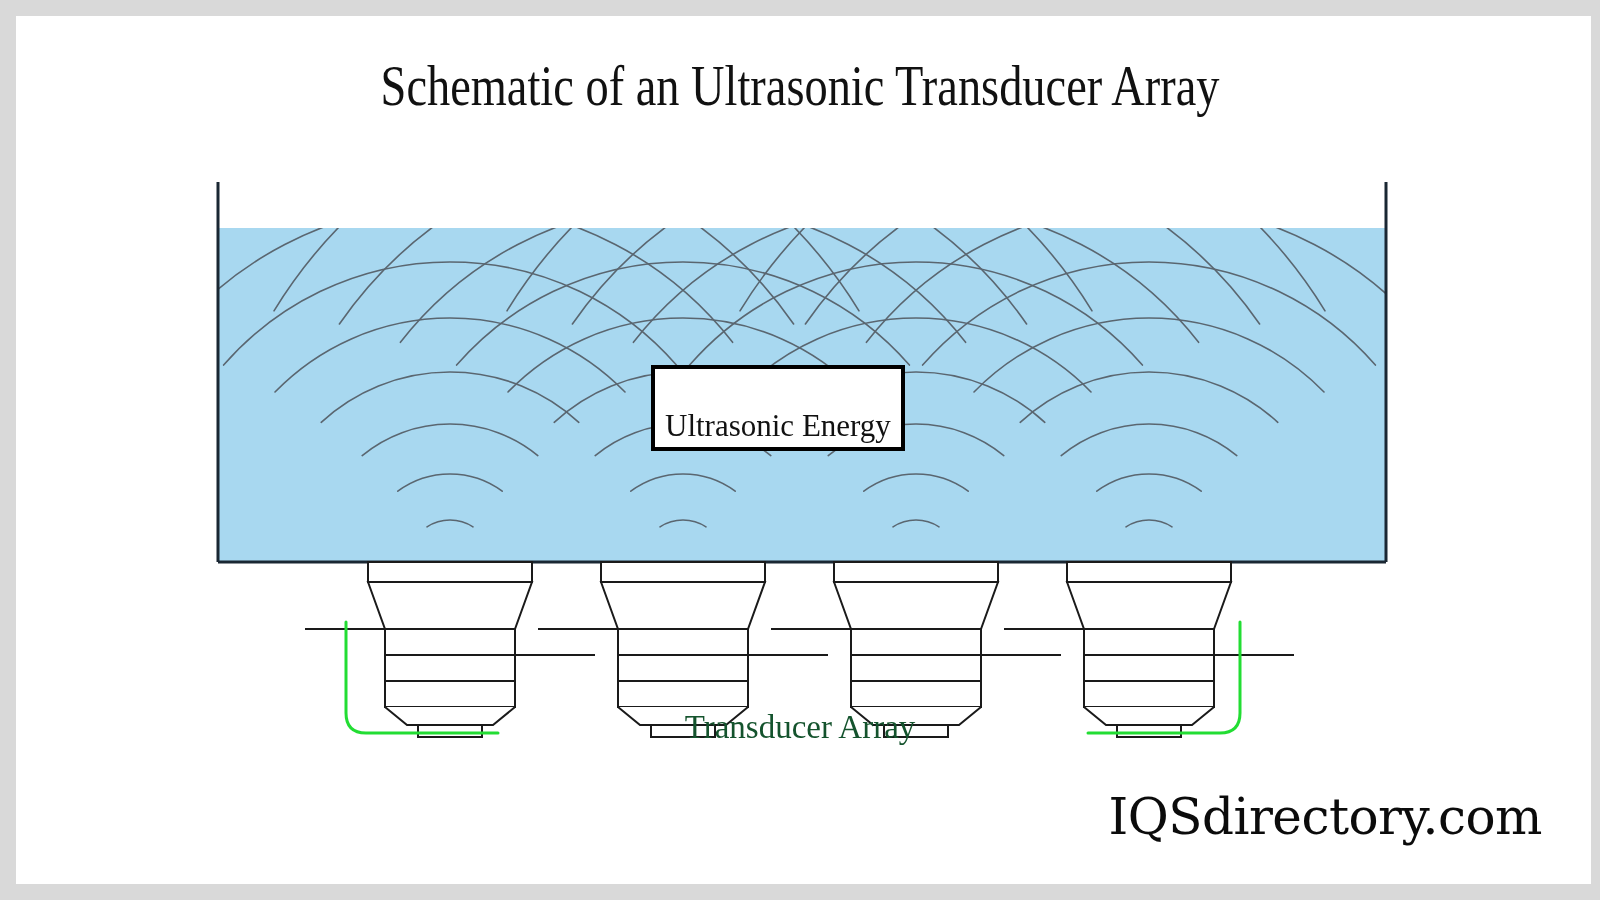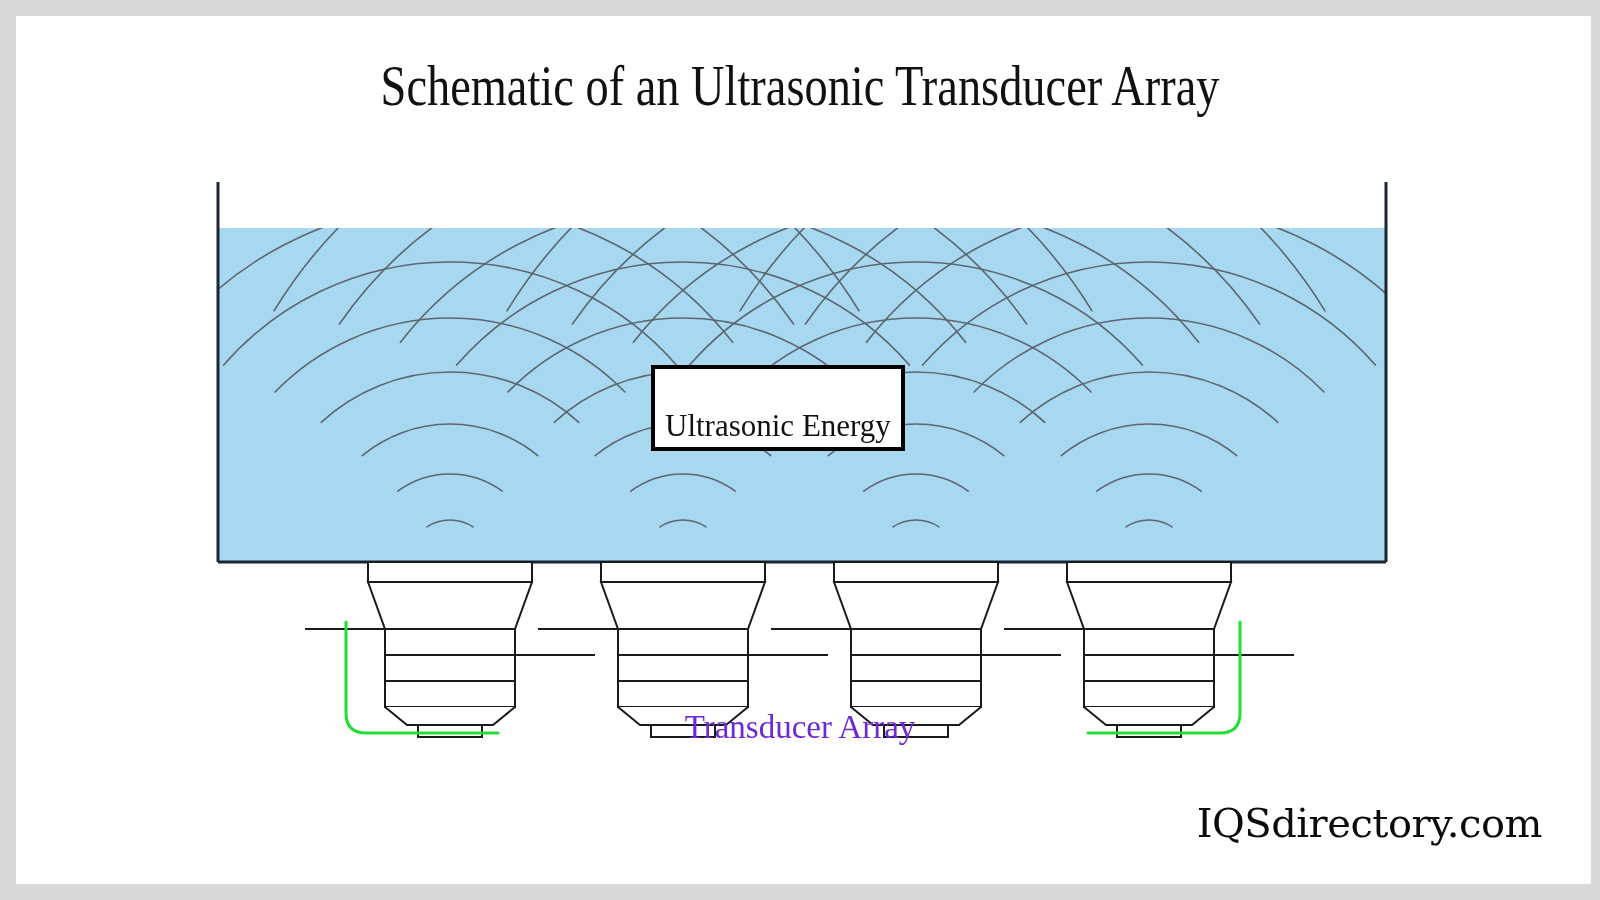--- a/index.html
+++ b/index.html
@@ -6,29 +6,29 @@
   body{width:1600px;height:900px;overflow:hidden;
        font-family:"Liberation Serif",serif;}
   #frame{position:absolute;left:16px;top:16px;width:1575px;height:868px;
          background:#ffffff;overflow:hidden;}
   #stage{position:absolute;left:0;top:0;width:1568px;height:868px;}
   .ttl{position:absolute;left:0;top:36px;width:1568px;text-align:center;
        font-family:"Liberation Serif",serif;font-size:58px;color:#111;
        letter-spacing:0px;transform:scaleX(0.80);transform-origin:50% 50%;
        white-space:nowrap;font-weight:400;}
   .wm{position:absolute;right:42px;bottom:38px;
-      font-family:"DejaVu Serif",serif;font-size:40px;color:#0b0b0b;
+      font-family:"DejaVu Serif",serif;font-size:50px;color:#0b0b0b;
       white-space:nowrap;letter-spacing:-0.5px;text-align:right;}
   .energy-box{position:absolute;left:635px;top:349px;
       border:4px solid #000;background:#fff;
       padding:3px 10px 6px 10px;z-index:6;}
   .energy-box span{font-family:"Liberation Serif",serif;font-size:31px;
       color:#111;white-space:nowrap;line-height:1.0;display:block;margin-top:38px;}
   .arr-label{position:absolute;left:0;top:693px;width:1568px;text-align:center;
-      font-family:"Liberation Serif",serif;font-size:33px;color:#6d28d9;
+      font-family:"Liberation Serif",serif;font-size:33px;color:#14532d;
       white-space:nowrap;z-index:6;}
   svg{position:absolute;left:0;top:0;}
 </style>
 </head>
 <body>
 
 <div id="frame">
   <div id="stage">
 
     <div class="ttl">Schematic of an Ultrasonic Transducer Array</div>

